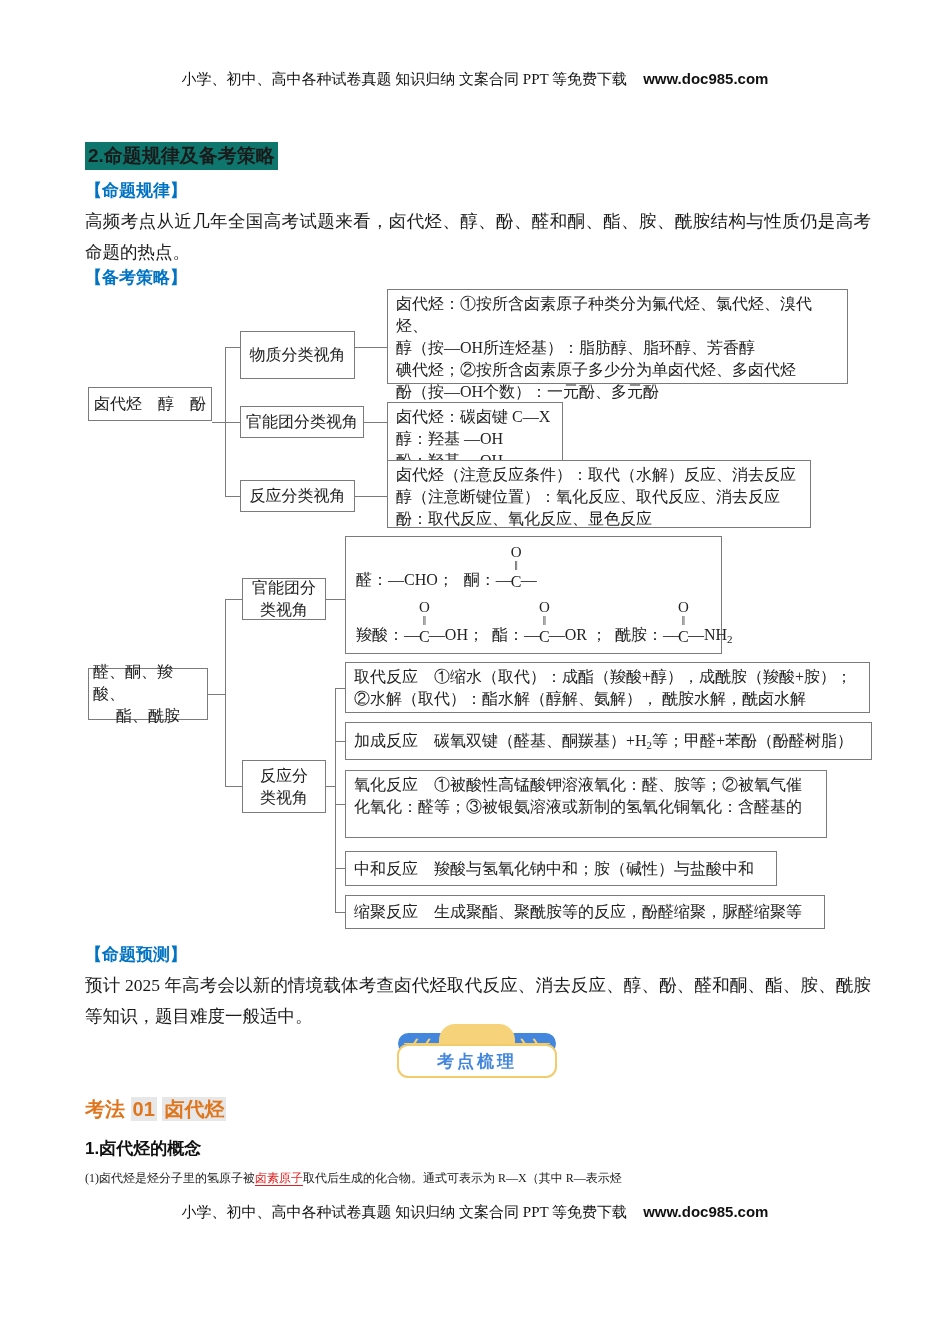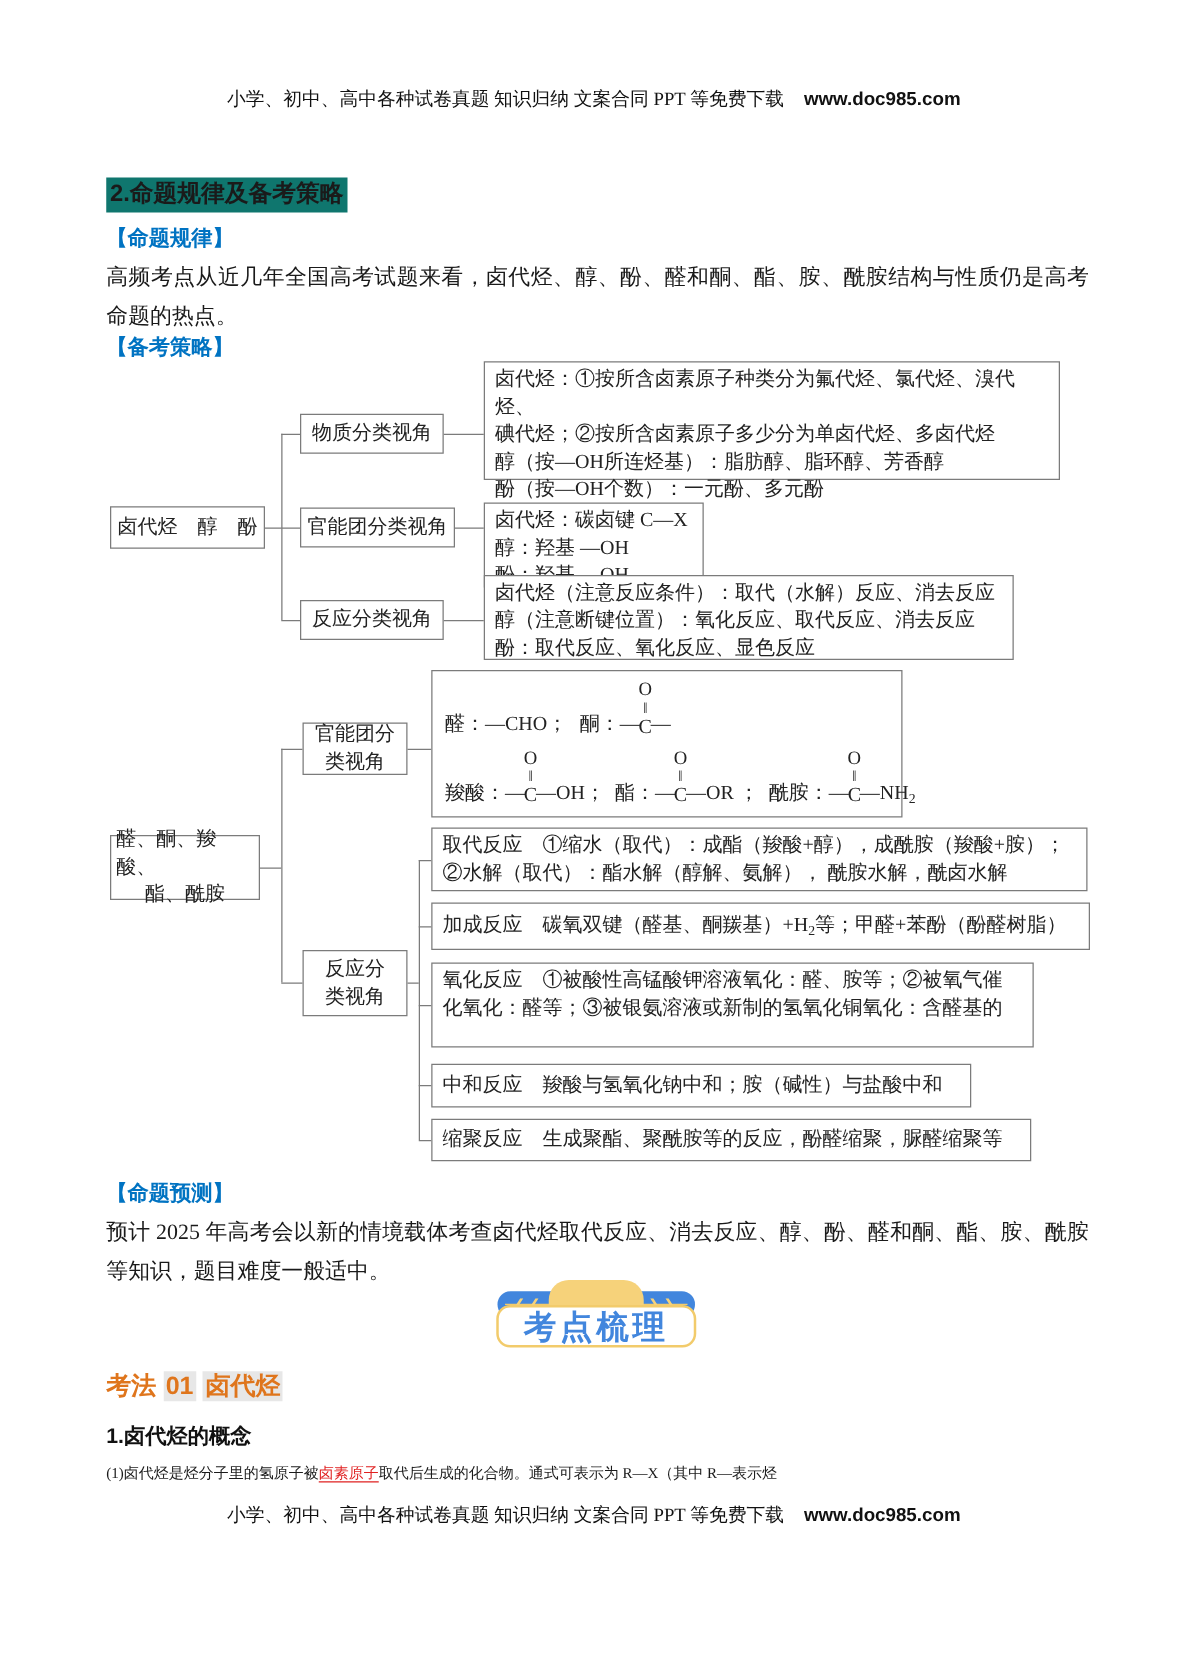--- a/index.html
+++ b/index.html
@@ -39,21 +39,21 @@
 
   
   .badge-wrap{left:393px;top:1024px;width:168px;height:58px;}
   .badge-pill{position:absolute;left:5px;top:9px;width:158px;height:21px;background:#4286DD;border-radius:11px;z-index:1;
               display:flex;align-items:center;justify-content:space-between;padding:0 13px;box-sizing:border-box;}
   .badge-pill .pline{position:absolute;left:6px;right:6px;top:10px;height:1px;background:#F2CB6B;}
   .badge-arrows{color:#F6D27A;font-size:11px;font-weight:bold;letter-spacing:3px;z-index:2;font-family:"DejaVu Sans",sans-serif;}
   .badge-blob{position:absolute;left:46px;top:0px;width:76px;height:39px;background:#F6D27A;border-radius:16px;z-index:2;}
   .badge-label-box{position:absolute;left:4px;top:20px;width:160px;height:34px;background:#fff;border:2px solid #F2CB6B;border-radius:11px;
                    z-index:3;display:flex;align-items:center;justify-content:center;box-sizing:border-box;}
-  .badge-label{color:#4286DD;font-size:26px;font-weight:bold;letter-spacing:3px;font-family:"Liberation Sans","DejaVu Sans",sans-serif;}
+  .badge-label{color:#4286DD;font-size:17px;font-weight:bold;letter-spacing:3px;font-family:"Liberation Sans","DejaVu Sans",sans-serif;}
 
   
   .method-head{left:85px;top:1096px;font-size:20px;font-weight:bold;color:#DF751C;line-height:26px;}
   .method-head .hl{background:#E7E7E7;padding:1px 2px;}
   .sub-head{left:85px;top:1137px;font-size:17px;font-weight:bold;color:#111;}
   .red-ul{color:#E02020;border-bottom:1.5px solid #E02020;}
 </style>
 </head>
 <body>
 
@@ -61,30 +61,30 @@
   <span>小学、初中、高中各种试卷真题 知识归纳 文案合同 PPT 等免费下载</span><span class="url">www.doc985.com</span>
 </div>
 
 <div class="abs doc-title sans">2.命题规律及备考策略</div>
 
 <div class="abs blue-head sans" style="left:85px;top:180px;">【命题规律】</div>
 <div class="abs para" style="top:206px;">高频考点从近几年全国高考试题来看，卤代烃、醇、酚、醛和酮、酯、胺、酰胺结构与性质仍是高考命题的热点。</div>
 
 <div class="abs blue-head sans" style="left:85px;top:267px;">【备考策略】</div>
 
-<div class="dbox center" style="left:88px;top:405px;width:124px;height:34px;text-align:right;">卤代烃　醇　酚</div>
-
-<div class="dbox center" style="left:240px;top:331px;width:115px;height:32px;">物质分类视角</div>
+<div class="dbox center" style="left:88px;top:387px;width:124px;height:34px;text-align:right;">卤代烃　醇　酚</div>
+
+<div class="dbox center" style="left:240px;top:331px;width:115px;height:48px;">物质分类视角</div>
 <div class="dbox center" style="left:240px;top:406px;width:124px;height:32px;">官能团分类视角</div>
 <div class="dbox center" style="left:240px;top:480px;width:115px;height:32px;">反应分类视角</div>
 
 <div class="dbox" style="left:387px;top:289px;width:461px;height:95px;">
   <div>卤代烃：①按所含卤素原子种类分为氟代烃、氯代烃、溴代烃、</div>
+  <div>醇（按—OH所连烃基）：脂肪醇、脂环醇、芳香醇</div>
   <div>碘代烃；②按所含卤素原子多少分为单卤代烃、多卤代烃</div>
-  <div>醇（按—OH所连烃基）：脂肪醇、脂环醇、芳香醇</div>
   <div>酚（按—OH个数）：一元酚、多元酚</div>
 </div>
 
 <div class="dbox" style="left:387px;top:402px;width:176px;height:68px;">
   <div>卤代烃：碳卤键 C—X</div>
   <div>醇：羟基 —OH</div>
   <div>酚：羟基 —OH</div>
 </div>
 
 <div class="dbox" style="left:387px;top:460px;width:424px;height:68px;">

